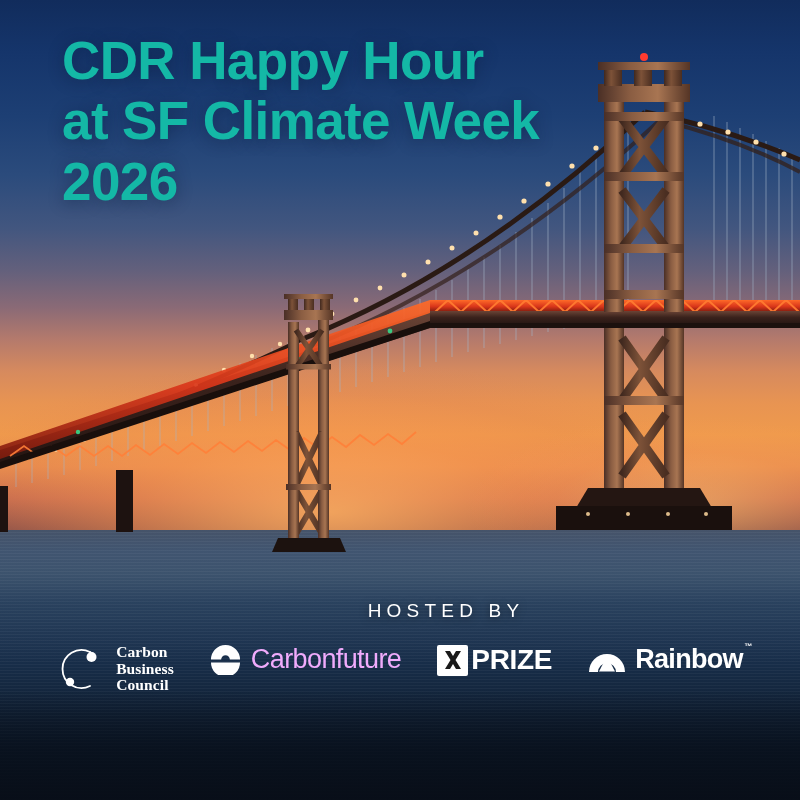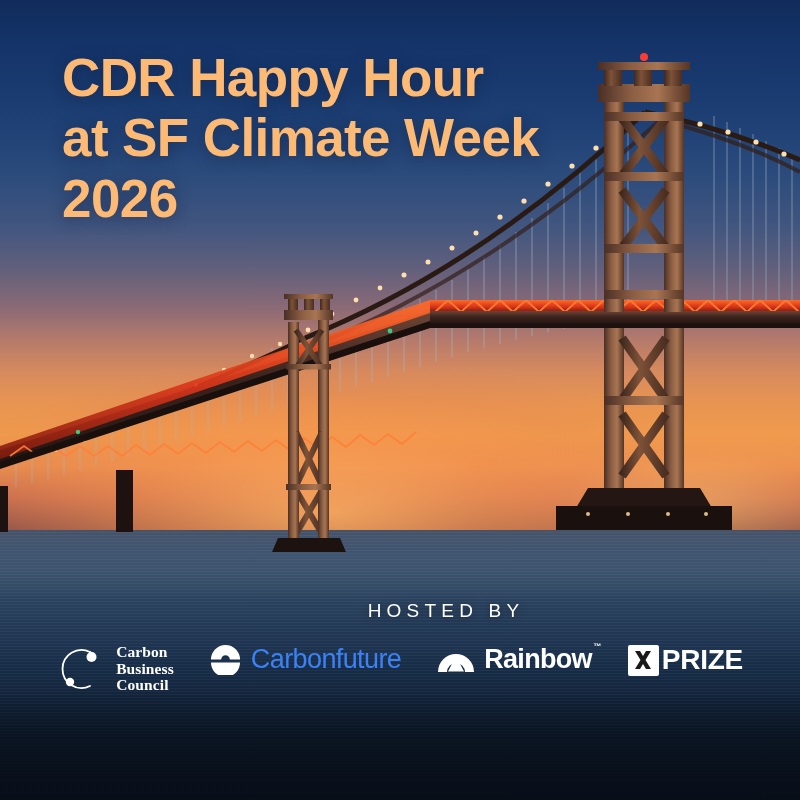--- a/index.html
+++ b/index.html
@@ -77,22 +77,22 @@
       rgba(0,0,0,.065) 1px 3px);
     mix-blend-mode:screen;opacity:.7;}
   .water-dark{position:absolute;left:0;top:690px;width:800px;height:110px;
     background:linear-gradient(180deg, rgba(8,16,28,0) 0%, rgba(8,16,28,.80) 55%, rgba(8,14,24,.96) 100%);}
 
   
   .bridge{position:absolute;left:0;top:0;width:800px;height:800px;pointer-events:none;}
 
   
   .title{
-    position:absolute;left:62px;top:48px;width:560px;
-    color:#fdba74;font-size:53px;font-weight:700;line-height:1.14;
+    position:absolute;left:62px;top:31px;width:560px;
+    color:#14b8a6;font-size:53px;font-weight:700;line-height:1.14;
     letter-spacing:-.6px;
     text-shadow:0 2px 16px rgba(10,25,55,.45);
     white-space:pre-line;
   }
   .hosted{
     position:absolute;left:0;top:600px;width:800px;text-align:center;
     color:#ffffff;font-size:19px;font-weight:400;letter-spacing:5.2px;
     text-shadow:0 1px 8px rgba(0,0,0,.5);
     padding-left:46px;
   }
@@ -102,21 +102,21 @@
   }
   .logo{display:flex;align-items:center;}
 
   
   .cbc{gap:9px;}
   .cbc-txt{color:#fff;font-family:"Liberation Serif",serif;font-weight:700;
     font-size:15.5px;line-height:1.08;letter-spacing:.1px;white-space:pre-line;}
 
   
   .cf{gap:10px;}
-  .cf-txt{color:#3b82f6;font-size:27px;font-weight:400;letter-spacing:-.6px;}
+  .cf-txt{color:#f0abfc;font-size:27px;font-weight:400;letter-spacing:-.6px;}
 
   
   .rb{gap:9px;}
   .rb-txt{color:#fff;font-size:27px;font-weight:700;letter-spacing:-.7px;position:relative;}
   .tm{position:absolute;top:-2px;right:-9px;font-size:8px;font-weight:700;}
 
   
   .xp{gap:3px;}
   .xp-box{width:31px;height:31px;background:#fff;border-radius:2px;
     display:flex;align-items:center;justify-content:center;}
@@ -412,33 +412,33 @@
     </div>
 
     <div class="logo cf">
       <svg width="31" height="31" viewBox="0 0 32 32">
         <path d="M16,1 A15,15 0 0 1 31,16 L20.5,16 A4.5,4.5 0 0 0 16,11.5 A4.5,4.5 0 0 0 11.5,16 L1,16 A15,15 0 0 1 16,1 Z" fill="#ffffff"></path>
         <path d="M1,19 A15,15 0 0 0 31,19 Z" fill="#ffffff"></path>
       </svg>
       <div class="cf-txt">Carbonfuture</div>
     </div>
 
+    <div class="logo xp">
+      <div class="xp-box">
+        <svg width="22" height="22" viewBox="0 0 22 22">
+          <path d="M3,2 L8,2 L11,7 L14,2 L19,2 L13.5,11 L19,20 L14,20 L11,15 L8,20 L3,20 L8.5,11 Z" fill="#1a1a1a"></path>
+        </svg>
+      </div>
+      <div class="xp-txt">PRIZE</div>
+    </div>
+
     <div class="logo rb">
       <svg width="38" height="27" viewBox="0 0 38 27">
         <path d="M1,26 A18,18 0 0 1 37,26 L28,26 A9,9 0 0 0 10,26 Z" fill="#ffffff"></path>
         <path d="M19,10 L27,25.5 L11,25.5 Z" fill="#ffffff"></path>
       </svg>
       <div class="rb-txt">
         <span>Rainbow</span><span class="tm">™</span>
       </div>
     </div>
 
-    <div class="logo xp">
-      <div class="xp-box">
-        <svg width="22" height="22" viewBox="0 0 22 22">
-          <path d="M3,2 L8,2 L11,7 L14,2 L19,2 L13.5,11 L19,20 L14,20 L11,15 L8,20 L3,20 L8.5,11 Z" fill="#1a1a1a"></path>
-        </svg>
-      </div>
-      <div class="xp-txt">PRIZE</div>
-    </div>
-
   </div>
 </div>
 
 </body></html>

